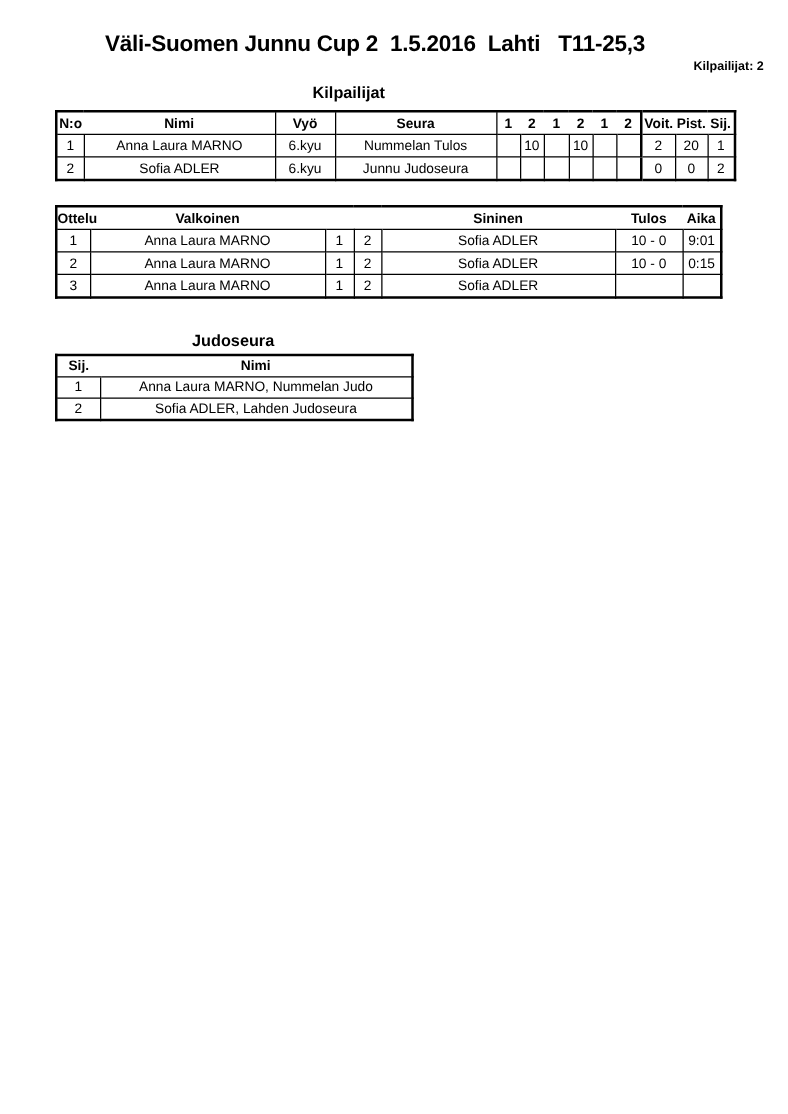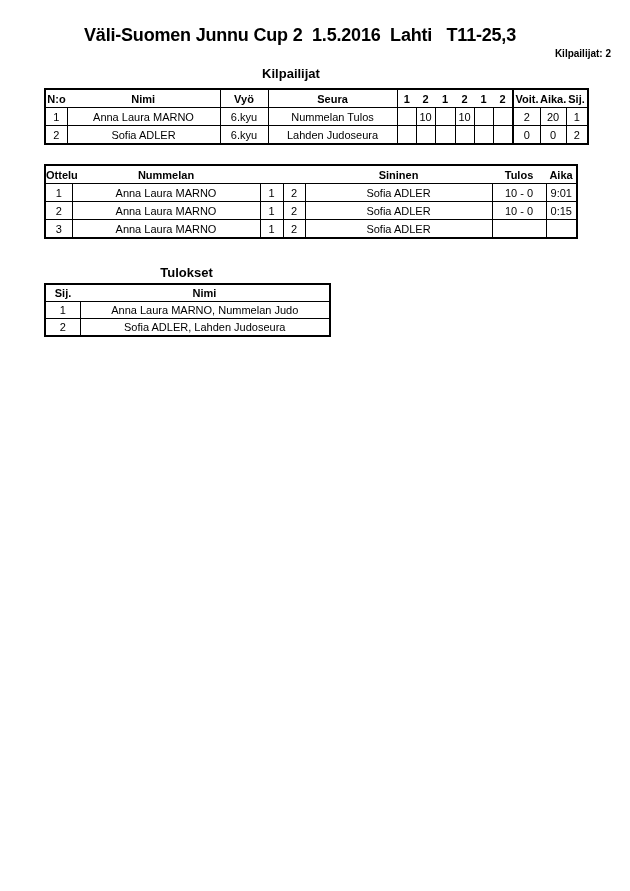--- a/index.html
+++ b/index.html
@@ -8,21 +8,21 @@
     font-family:Liberation Sans, sans-serif; color:#000000; overflow:hidden;margin-left:14px;
   }
   .doc-title {
     position:absolute; top:25px; left:0; width:572px; text-align:center;
     font-weight:bold; font-size:18px; white-space:pre; letter-spacing:-0.2px;
   }
   .comp-count {
     position:absolute; top:48px; right:33px; font-weight:bold; font-size:10px;
   }
   .sec-h { position:absolute; font-weight:bold; font-size:13px; text-align:center; }
-  .h-kilpailijat { top:66px; left:42px; width:470px; }
+  .h-kilpailijat { top:66px; left:30px; width:470px; }
   .h-ottelut    { top:158px; left:30px; width:532px; }
   .h-tulokset   { top:265px; left:30px; width:285px; }
 
   table.tbl {
     position:absolute; left:30px; border-collapse:collapse; table-layout:fixed;
     border:2px solid #000; background:#fff;
   }
   .t1 { top:88px;  width:543px; }
   .t2 { top:164px; width:532px; }
   .t3 { top:283px; width:285px; }
@@ -76,21 +76,21 @@
         <th class="br th-nimi">Nimi</th>
         <th class="br">Vyö</th>
         <th class="br">Seura</th>
         <th>1</th>
         <th>2</th>
         <th>1</th>
         <th>2</th>
         <th>1</th>
         <th class="br2">2</th>
         <th>Voit.</th>
-        <th>Aika.</th>
+        <th>Pist.</th>
         <th>Sij.</th>
       </tr>
     </thead>
     <tbody>
       <tr>
         <td>1</td>
         <td class="al">Anna Laura MARNO</td>
         <td>6.kyu</td>
         <td class="al">Nummelan Tulos</td>
         <td></td>
@@ -100,21 +100,21 @@
         <td></td>
         <td class="br2"></td>
         <td>2</td>
         <td>20</td>
         <td>1</td>
       </tr>
       <tr>
         <td>2</td>
         <td class="al">Sofia ADLER</td>
         <td>6.kyu</td>
-        <td class="al">Lahden Judoseura</td>
+        <td class="al">Junnu Judoseura</td>
         <td></td>
         <td></td>
         <td></td>
         <td></td>
         <td></td>
         <td class="br2"></td>
         <td>0</td>
         <td>0</td>
         <td>2</td>
       </tr>
@@ -128,21 +128,21 @@
         <col style="width:188px">
         <col style="width:23px">
         <col style="width:22px">
       <col style="width:187px">
         <col style="width:54px">
         <col style="width:31px">
     </colgroup>
     <thead>
       <tr>
         <th class="th-flush">Ottelu</th>
-        <th>Nummelan</th>
+        <th>Valkoinen</th>
         <th colspan="2"></th>
         <th class="th-sininen">Sininen</th>
         <th>Tulos</th>
         <th>Aika</th>
       </tr>
     </thead>
     <tbody>
       <tr>
         <td>1</td>
         <td class="al">Anna Laura MARNO</td>
@@ -166,21 +166,21 @@
         <td class="al">Anna Laura MARNO</td>
         <td>1</td>
         <td>2</td>
         <td class="al">Sofia ADLER</td>
         <td></td>
         <td></td>
       </tr>
     </tbody>
   </table>
 
-  <div class="sec-h h-tulokset">Tulokset</div>
+  <div class="sec-h h-tulokset">Judoseura</div>
 
   <table class="tbl t3">
     <colgroup>
       <col style="width:35px">
         <col style="width:250px">
     </colgroup>
     <thead>
       <tr>
         <th>Sij.</th>
         <th>Nimi</th>

